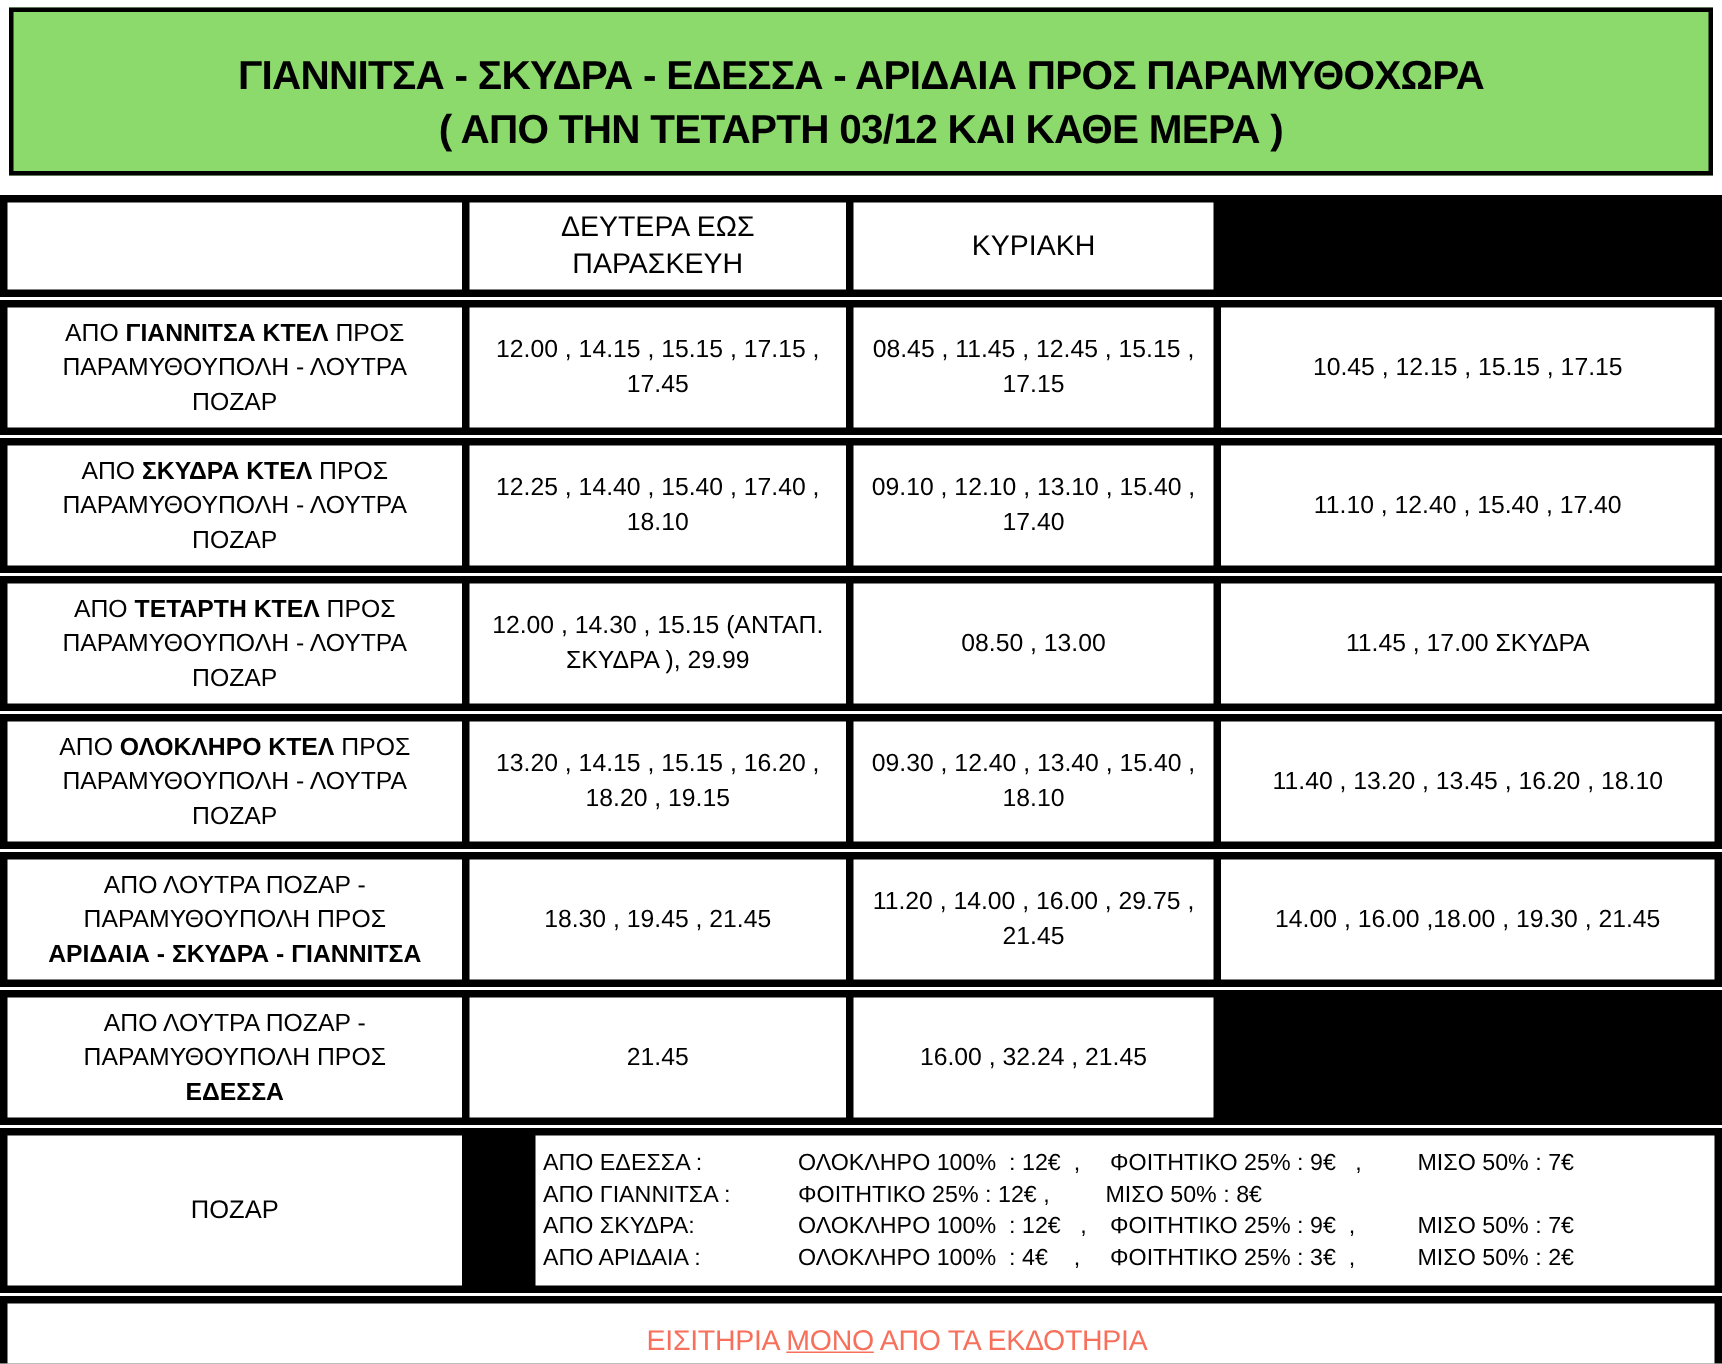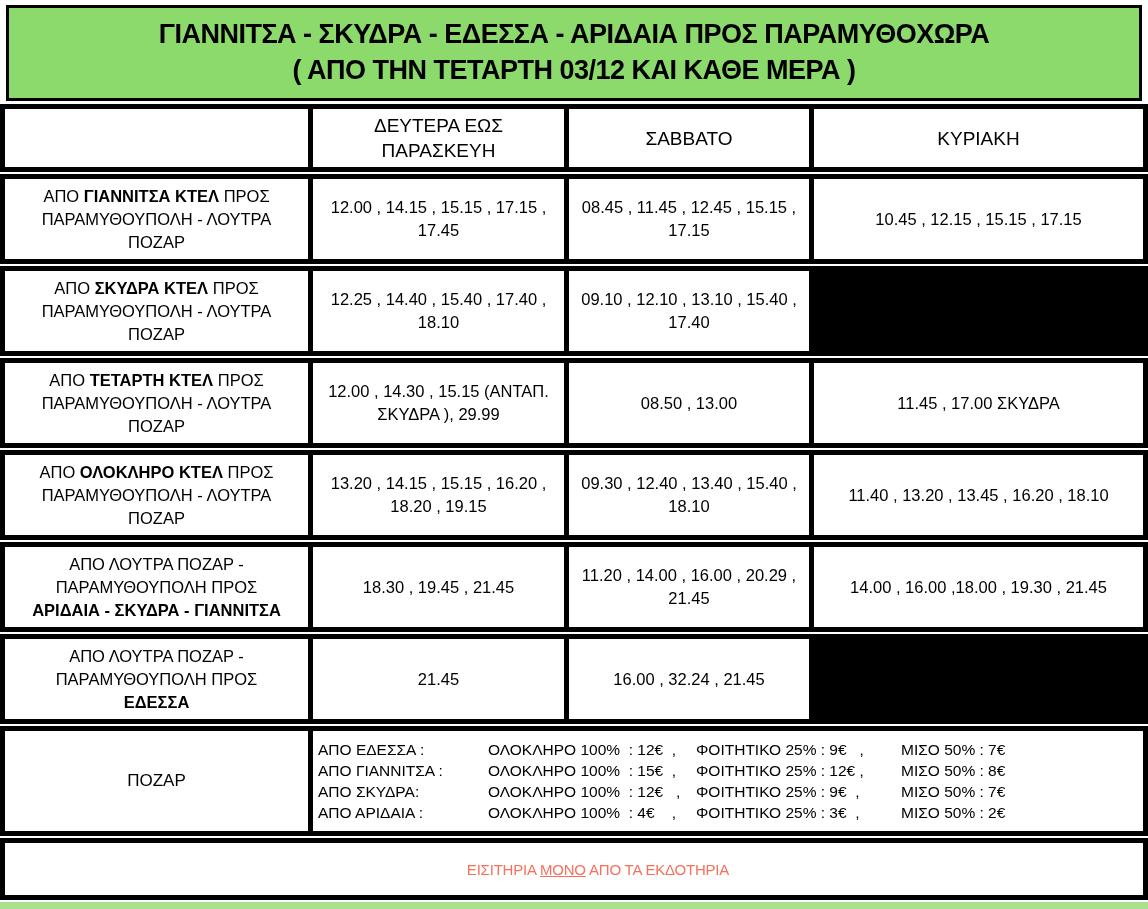--- a/index.html
+++ b/index.html
@@ -3,25 +3,25 @@
 <meta charset="utf-8">
 <style>
   * { box-sizing: border-box; margin: 0; padding: 0; }
   html, body {
     width: 1148px; height: 909px; overflow: hidden;
     background: #ffffff;
     font-family: "Liberation Sans", "DejaVu Sans", sans-serif;
     color: #000;
   }
   .title-box {
-    margin: 5px 6px 3px 6px;
+    margin: 5px 6px 13px 6px;
     border: 3px solid #000;
     background: #8cd96c;
     text-align: center;
-    padding: 8px 8px 10px 8px;
+    padding: 24px 8px 10px 8px;
   }
   .title-line {
     font-weight: bold;
     font-size: 27px;
     line-height: 36px;
     letter-spacing: -0.5px;
   }
   .trow {
     display: grid;
     grid-template-columns: 303px 251px 240px 1fr;
@@ -43,50 +43,48 @@
   .sched-row .cell { min-height: 80px; font-size: 16.5px; line-height: 23px; }
   .label-cell .b, .b { font-weight: bold; margin-top: 19px; }
   .price-row { grid-template-columns: 303px 1fr; }
   .price-row .cell { min-height: 100px; }
   .price-label { font-size: 17px; }
   .price-details {
     align-items: flex-start;
     justify-content: center;
     text-align: left;
     padding-left: 5px;
+    margin-left: 44px;
   }
   .price-line { display: flex; font-size: 15.5px; line-height: 21px; white-space: pre; }
   .p-origin { width: 170px; }
   .p-full { width: 208px; }
   .p-student { width: 205px; }
   .p-half { flex: 1; }
   .footer-row { grid-template-columns: 1fr; }
   .footer-row .cell { min-height: 52px; }
-  .footer-text { font-size: 15px; letter-spacing: -0.2px; margin-left: 48px; }
+  .footer-text { font-size: 19px; letter-spacing: -0.2px; margin-left: 48px; }
   .footer-text .u { text-decoration: underline; }
   .bottom-strip { height: 7px; background: #a9e18c; width: 1148px; }
 </style>
 </head>
 <body>
 
 <div>
 
   <div class="title-box" style="background: rgb(140, 217, 108);">
     <div class="title-line">ΓΙΑΝΝΙΤΣΑ - ΣΚΥΔΡΑ - ΕΔΕΣΣΑ - ΑΡΙΔΑΙΑ ΠΡΟΣ ΠΑΡΑΜΥΘΟΧΩΡΑ</div>
     <div class="title-line">( ΑΠΟ ΤΗΝ ΤΕΤΑΡΤΗ 03/12 ΚΑΙ ΚΑΘΕ ΜΕΡΑ  )</div>
   </div>
 
   <div class="trow head-row">
     <div class="cell"></div>
     <div class="cell">
       <span>ΔΕΥΤΕΡΑ ΕΩΣ</span>
       <span>ΠΑΡΑΣΚΕΥΗ</span>
-    </div>
-    <div class="cell">
-      <span>ΣΑΒΒΑΤΟ</span>
     </div>
     <div class="cell">
       <span>ΚΥΡΙΑΚΗ</span>
     </div>
   </div>
 
   <div id="schedule-rows">
       <div class="trow sched-row">
         <div class="cell label-cell">
           <div class="label-line"><span>ΑΠΟ </span><span class="b">ΓΙΑΝΝΙΤΣΑ ΚΤΕΛ</span><span> ΠΡΟΣ</span></div>
@@ -96,20 +94,21 @@
         <div class="cell time-cell">08.45 , 11.45 , 12.45 , 15.15 , 17.15</div>
         <div class="cell time-cell">10.45 , 12.15 , 15.15 , 17.15</div>
       </div>
       <div class="trow sched-row">
         <div class="cell label-cell">
           <div class="label-line"><span>ΑΠΟ </span><span class="b">ΣΚΥΔΡΑ ΚΤΕΛ</span><span> ΠΡΟΣ</span></div>
           <div class="label-line"><span>ΠΑΡΑΜΥΘΟΥΠΟΛΗ - ΛΟΥΤΡΑ ΠΟΖΑΡ</span></div>
         </div>
         <div class="cell time-cell">12.25 , 14.40 , 15.40 , 17.40 , 18.10</div>
         <div class="cell time-cell">09.10 , 12.10 , 13.10 , 15.40 , 17.40</div>
+        <div class="cell time-cell">11.10 , 12.40 , 15.40 , 17.40</div>
       </div>
       <div class="trow sched-row">
         <div class="cell label-cell">
           <div class="label-line"><span>ΑΠΟ </span><span class="b">ΤΕΤΑΡΤΗ ΚΤΕΛ</span><span> ΠΡΟΣ</span></div>
           <div class="label-line"><span>ΠΑΡΑΜΥΘΟΥΠΟΛΗ - ΛΟΥΤΡΑ ΠΟΖΑΡ</span></div>
         </div>
         <div class="cell time-cell">12.00 , 14.30 , 15.15 (ΑΝΤΑΠ. ΣΚΥΔΡΑ ), 29.99</div>
         <div class="cell time-cell">08.50 , 13.00</div>
         <div class="cell time-cell">11.45 , 17.00 ΣΚΥΔΡΑ</div>
       </div>
@@ -122,39 +121,39 @@
         <div class="cell time-cell">09.30 , 12.40 , 13.40 , 15.40 , 18.10</div>
         <div class="cell time-cell">11.40 , 13.20 , 13.45 , 16.20 , 18.10</div>
       </div>
       <div class="trow sched-row">
         <div class="cell label-cell">
           <div class="label-line"><span>ΑΠΟ ΛΟΥΤΡΑ ΠΟΖΑΡ -</span></div>
           <div class="label-line"><span>ΠΑΡΑΜΥΘΟΥΠΟΛΗ ΠΡΟΣ</span></div>
           <div class="label-line"><span class="b">ΑΡΙΔΑΙΑ - ΣΚΥΔΡΑ - ΓΙΑΝΝΙΤΣΑ</span></div>
         </div>
         <div class="cell time-cell">18.30 , 19.45 , 21.45</div>
-        <div class="cell time-cell">11.20 , 14.00 , 16.00 , 20.29 , 21.45</div>
+        <div class="cell time-cell">11.20 , 14.00 , 16.00 , 29.75 , 21.45</div>
         <div class="cell time-cell">14.00 , 16.00 ,18.00 , 19.30 , 21.45</div>
       </div>
       <div class="trow sched-row">
         <div class="cell label-cell">
           <div class="label-line"><span>ΑΠΟ ΛΟΥΤΡΑ ΠΟΖΑΡ -</span></div>
           <div class="label-line"><span>ΠΑΡΑΜΥΘΟΥΠΟΛΗ ΠΡΟΣ</span></div>
           <div class="label-line"><span class="b">ΕΔΕΣΣΑ</span></div>
         </div>
         <div class="cell time-cell">21.45</div>
         <div class="cell time-cell">16.00 , 32.24 , 21.45</div>
       </div>
     </div>
 
   <div class="trow price-row">
     <div class="cell price-label">ΠΟΖΑΡ</div>
     <div class="cell price-details" id="price-details">
         <div class="price-line"><span class="p-origin">ΑΠΟ ΕΔΕΣΣΑ :</span><span class="p-full">ΟΛΟΚΛΗΡΟ 100%  : 12€  ,</span><span class="p-student">ΦΟΙΤΗΤΙΚΟ 25% : 9€   ,</span><span class="p-half">ΜΙΣΟ 50% : 7€</span></div>
-        <div class="price-line"><span class="p-origin">ΑΠΟ ΓΙΑΝΝΙΤΣΑ :</span><span class="p-full">ΟΛΟΚΛΗΡΟ 100%  : 15€  ,</span><span class="p-student">ΦΟΙΤΗΤΙΚΟ 25% : 12€ ,</span><span class="p-half">ΜΙΣΟ 50% : 8€</span></div>
+        <div class="price-line"><span class="p-origin">ΑΠΟ ΓΙΑΝΝΙΤΣΑ :</span><span class="p-student">ΦΟΙΤΗΤΙΚΟ 25% : 12€ ,</span><span class="p-half">ΜΙΣΟ 50% : 8€</span></div>
         <div class="price-line"><span class="p-origin">ΑΠΟ ΣΚΥΔΡΑ:</span><span class="p-full">ΟΛΟΚΛΗΡΟ 100%  : 12€   ,</span><span class="p-student">ΦΟΙΤΗΤΙΚΟ 25% : 9€  ,</span><span class="p-half">ΜΙΣΟ 50% : 7€</span></div>
         <div class="price-line"><span class="p-origin">ΑΠΟ ΑΡΙΔΑΙΑ :</span><span class="p-full">ΟΛΟΚΛΗΡΟ 100%  : 4€    ,</span><span class="p-student">ΦΟΙΤΗΤΙΚΟ 25% : 3€  ,</span><span class="p-half">ΜΙΣΟ 50% : 2€</span></div>
       </div>
   </div>
 
   <div class="trow footer-row">
     <div class="cell">
       <span class="footer-text" style="color: rgb(247, 112, 92);"><span>ΕΙΣΙΤΗΡΙΑ </span><span class="u">ΜΟΝΟ</span><span> ΑΠΟ ΤΑ ΕΚΔΟΤΗΡΙΑ</span></span>
     </div>
   </div>

